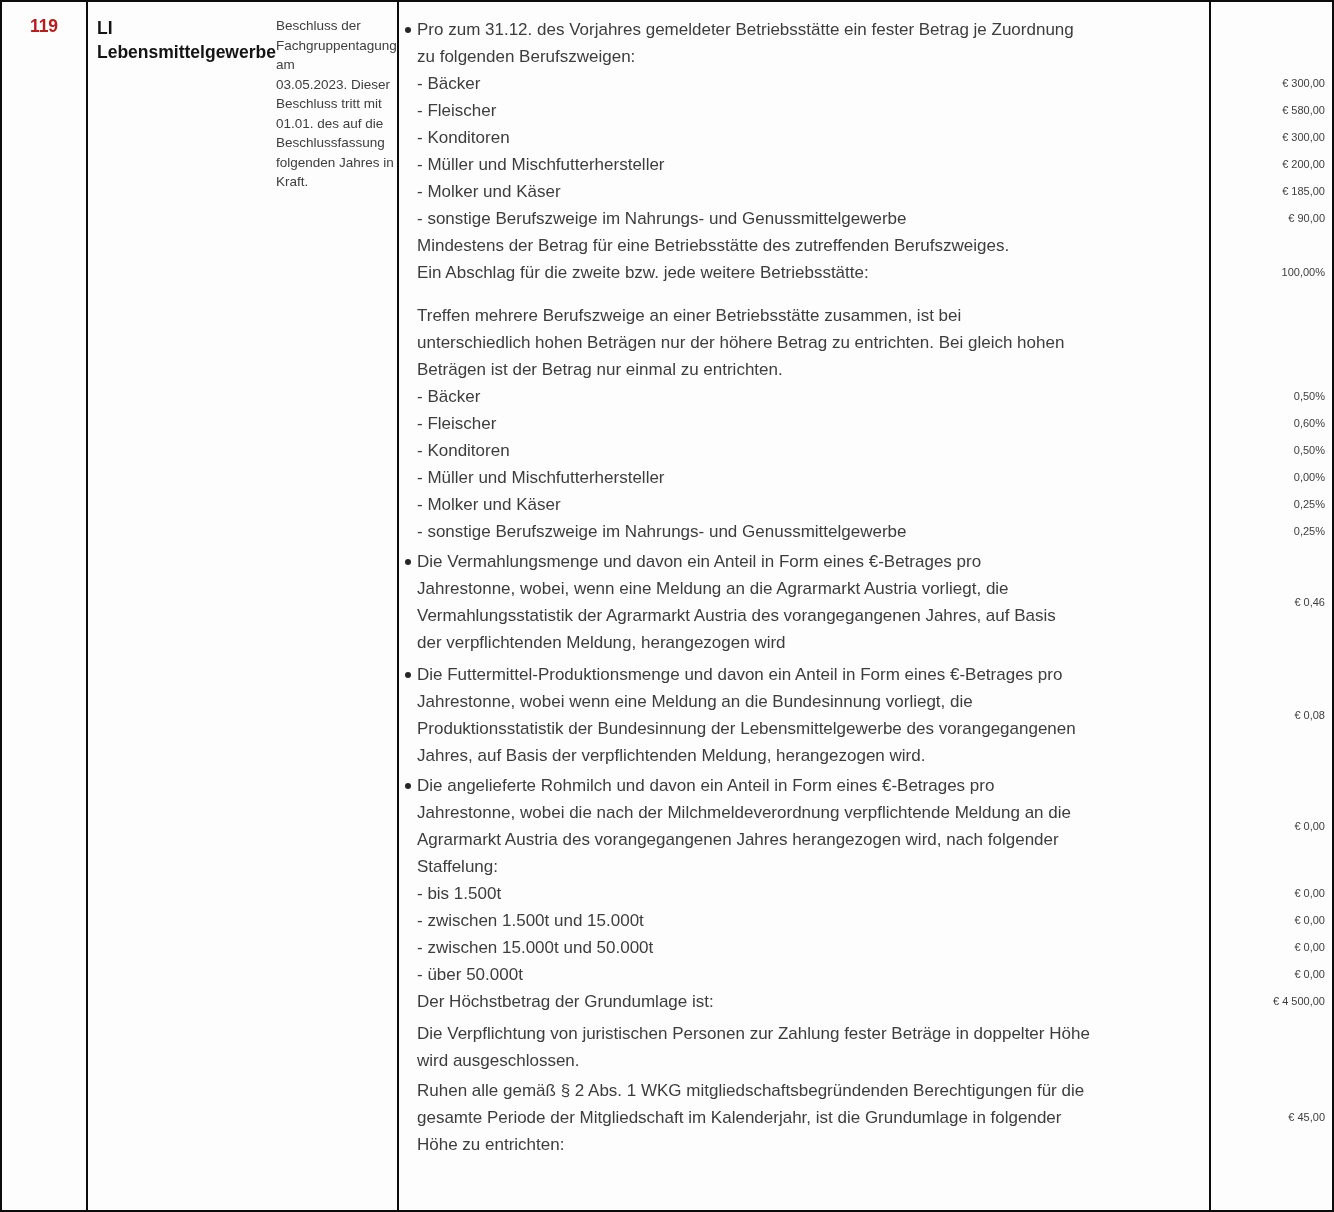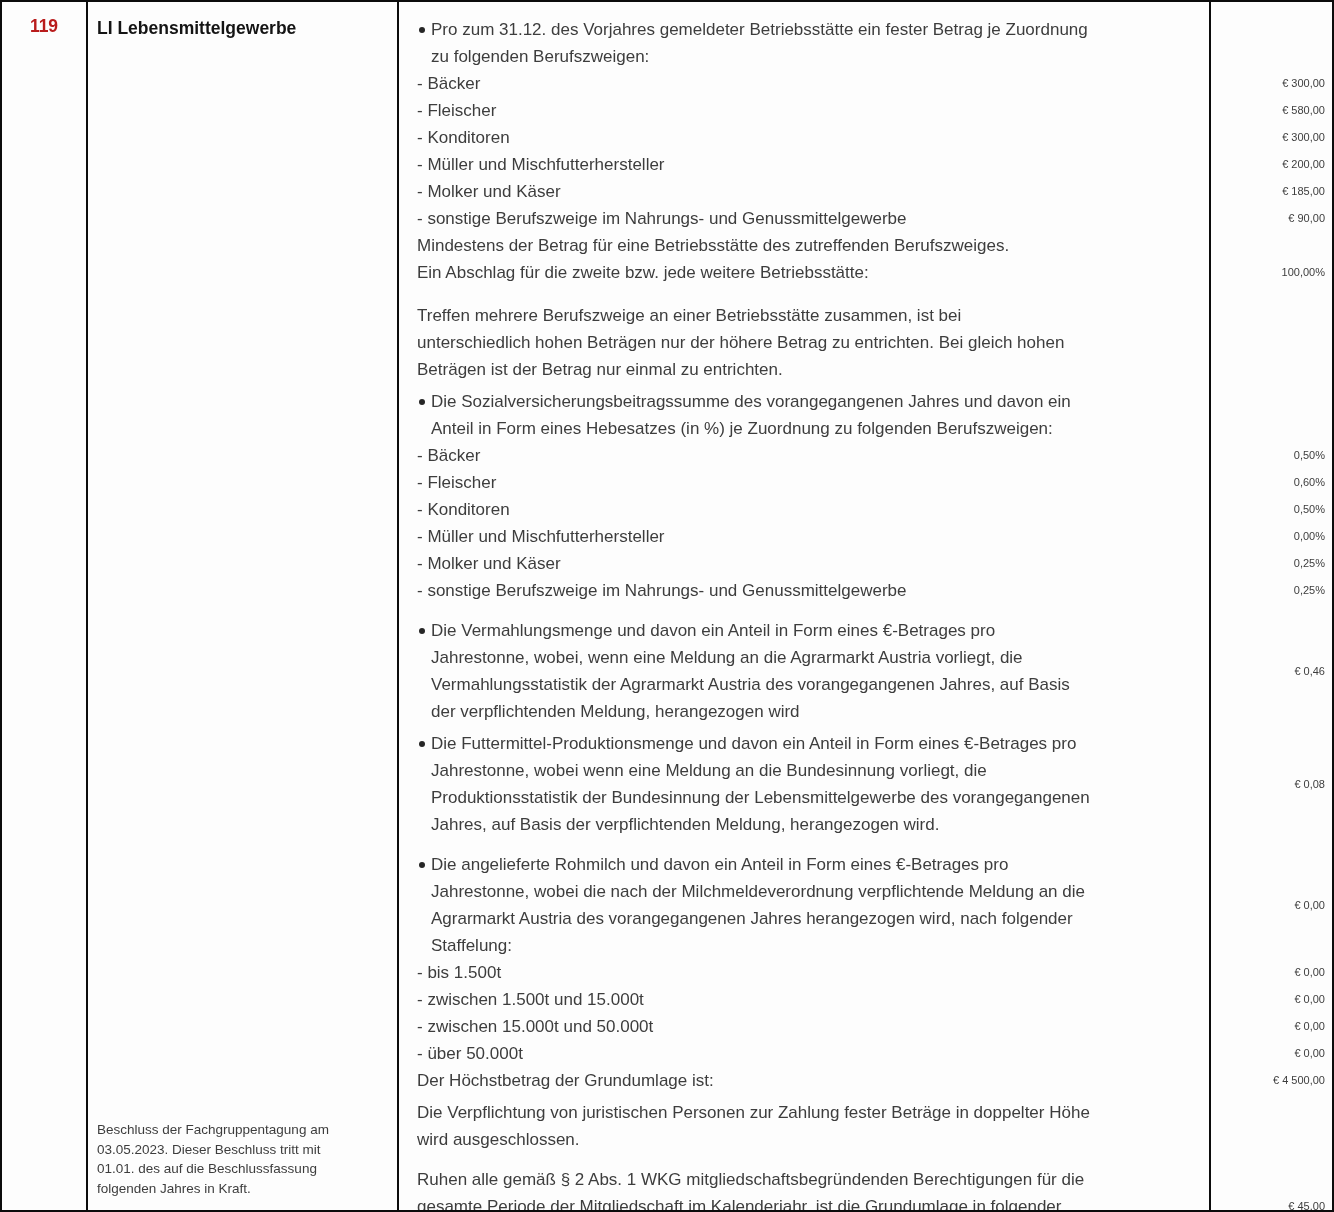--- a/index.html
+++ b/index.html
@@ -18,48 +18,48 @@
     border-right:2px solid #0c0c0c;
     padding-top:14px;
     text-align:center;
     font-size:17.5px;font-weight:bold;color:#b91c1c;
   }
   
   .col-title{
     width:311px;flex:0 0 311px;
     border-right:2px solid #0c0c0c;
     padding:14px 10px 12px 9px;
-    display:flex;flex-direction:column;justify-content:space-between;
+    display:flex;flex-direction:row;justify-content:space-between;
   }
   .group-title{font-size:17.5px;font-weight:bold;color:#141414;line-height:24px;}
   .footnote{
     font-size:13.5px;line-height:19.5px;color:#3d3d3d;
     white-space:pre-line;
   }
   
   .col-main{
     flex:1;position:relative;
     padding-top:14px;
     display:flex;flex-direction:column;
   }
   .col-main::after{
     content:"";position:absolute;top:0;bottom:0;right:121px;width:2px;background:#0c0c0c;
   }
   .row{display:flex;align-items:stretch;}
-  .row.gap-s{margin-top:13px;}
+  .row.gap-s{margin-top:3px;}
   .row.gap-m{margin-top:5px;}
   .row.gap-l{margin-top:16px;}
   .row .text{
     flex:1;min-width:0;
     padding-left:18px;padding-right:10px;
     font-size:17px;line-height:27px;color:#3d3d3d;
     white-space:pre-line;
   }
   .row.bullet .text{
-    padding-left:20px;
+    padding-left:6px;
     display:flex;white-space:normal;
   }
   .row.bullet .dot{
     width:6px;height:6px;border-radius:50%;
     background:#262626;flex:0 0 6px;
     margin:11px 6px 0 0;
   }
   .row.bullet .t{white-space:pre-line;}
   .amount{
     width:121px;flex:0 0 121px;
@@ -149,30 +149,20 @@
         </div>
       </div>
       <div class="row gap-l">
         <div class="text">Treffen mehrere Berufszweige an einer Betriebsstätte zusammen, ist bei
 unterschiedlich hohen Beträgen nur der höhere Betrag zu entrichten. Bei gleich hohen
 Beträgen ist der Betrag nur einmal zu entrichten.</div>
         <div class="amount">
           <span></span>
         </div>
       </div>
-      <div class="row bullet gap-m">
-        <div class="text">
-          <span class="dot"></span>
-          <span class="t">Die Sozialversicherungsbeitragssumme des vorangegangenen Jahres und davon ein
-Anteil in Form eines Hebesatzes (in %) je Zuordnung zu folgenden Berufszweigen:</span>
-        </div>
-        <div class="amount">
-          <span></span>
-        </div>
-      </div>
       <div class="row">
         <div class="text">- Bäcker</div>
         <div class="amount">
           <span>0,50%</span>
         </div>
       </div>
       <div class="row">
         <div class="text">- Fleischer</div>
         <div class="amount">
           <span>0,60%</span>

